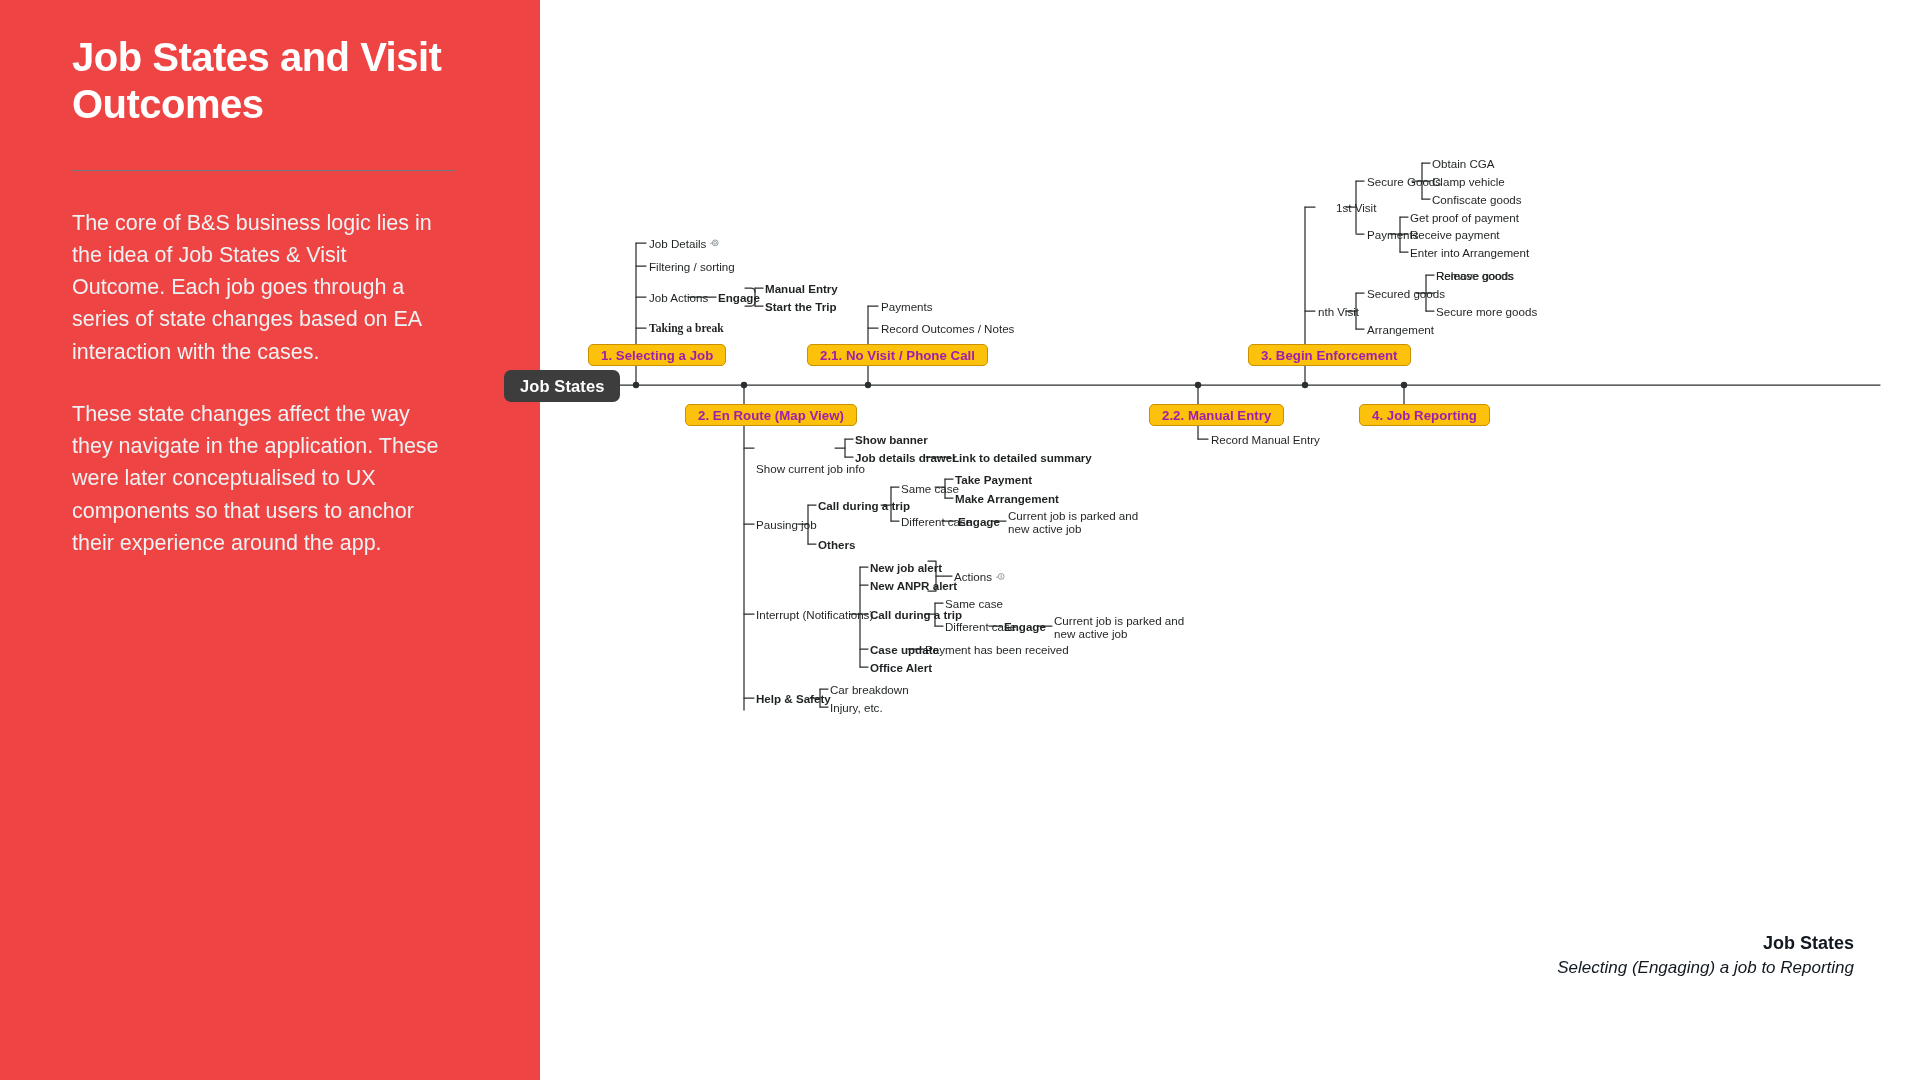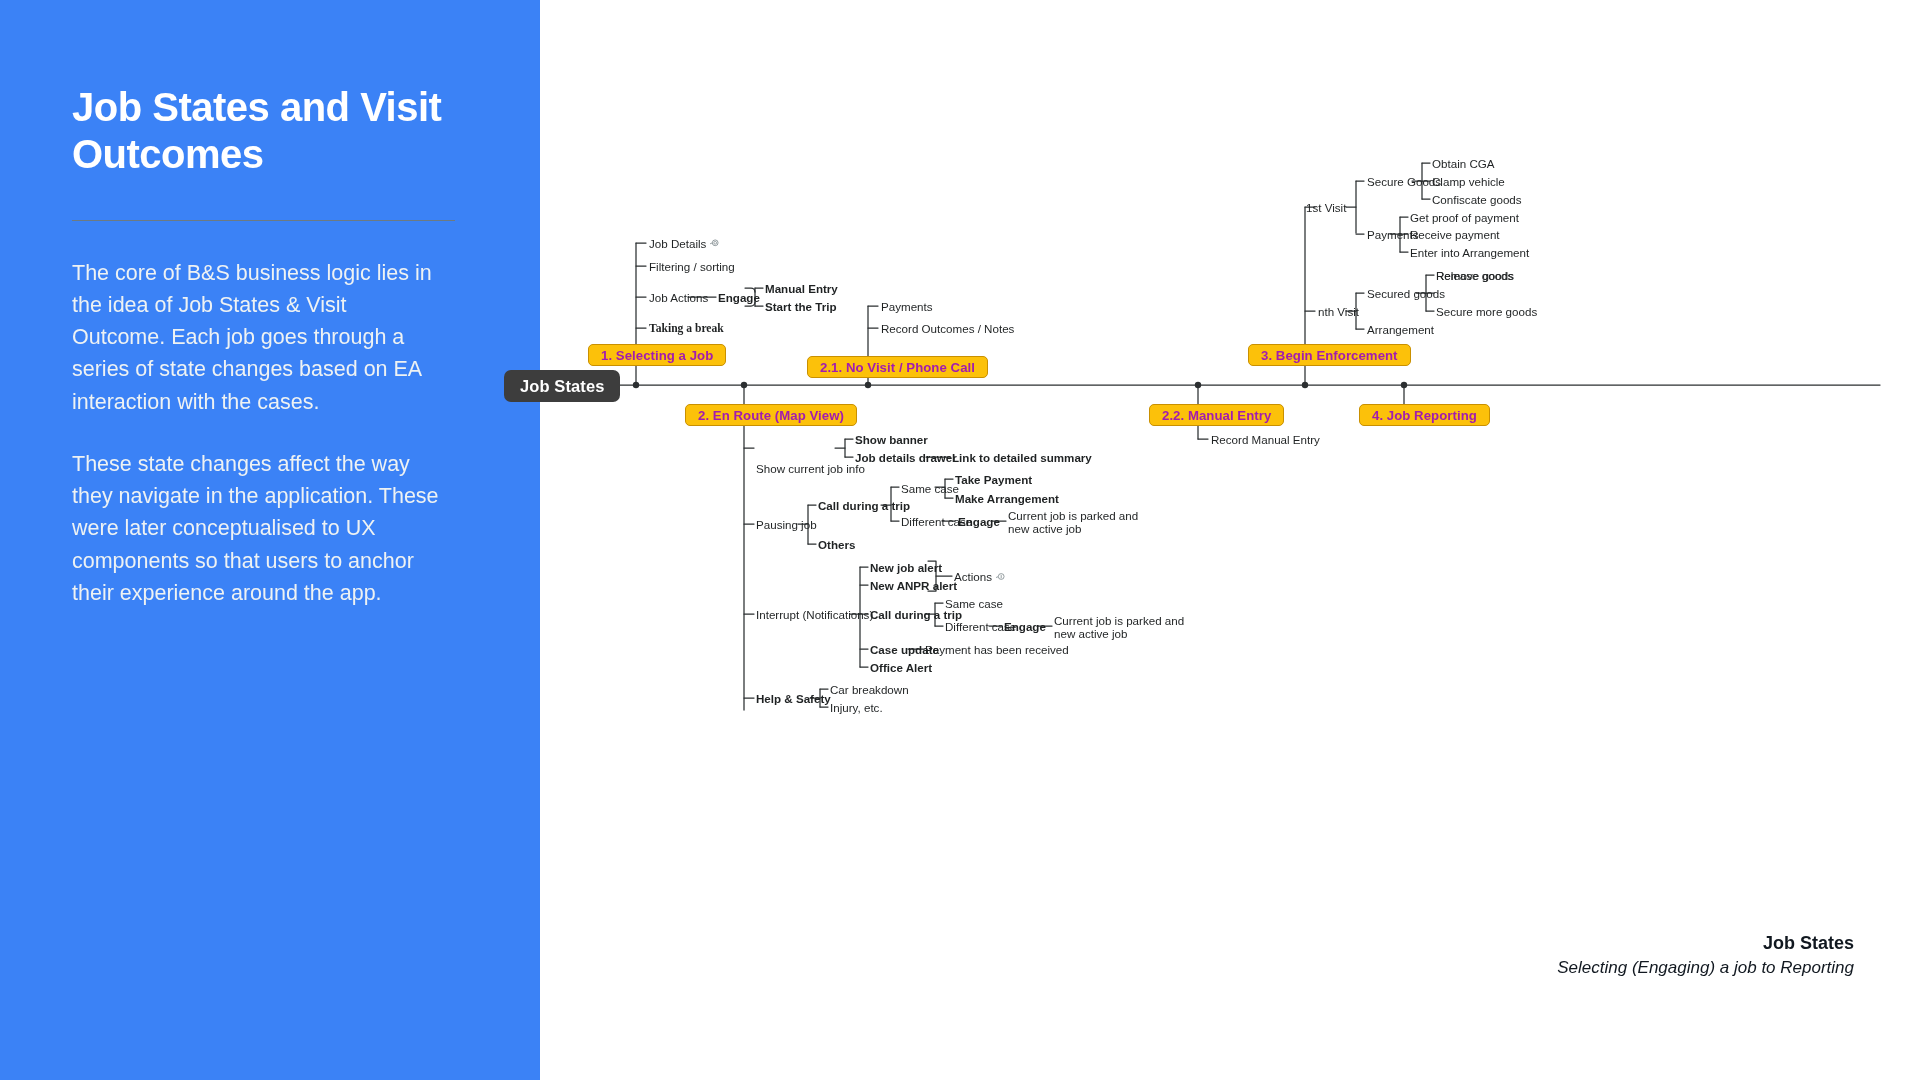--- a/index.html
+++ b/index.html
@@ -6,22 +6,22 @@
   html,body { width:1920px; height:1080px; overflow:hidden; }
   body {
     font-family:"Liberation Sans", sans-serif;
     background:#ffffff;
     position:relative;
   }
 
   
   #left-panel{
     position:absolute; left:0; top:0; width:540px; height:1080px;
-    background:#3b82f6;
-    padding:84px 72px 0 72px;
+    background:#ef4444;
+    padding:34px 72px 0 72px;
   }
   #page-title{
     color:#ffffff;
     font-size:40px;
     line-height:1.17;
     font-weight:bold;
     letter-spacing:-0.5px;
   }
   #title-rule{
     margin:42px 0 0 0;
@@ -247,21 +247,21 @@
   </div>
 
   <div class="node state" style="left:48px; top:344px;">
     <span>1. Selecting a Job</span>
   </div>
 
   <div class="node state" style="left:145px; top:404px;">
     <span>2. En Route (Map View)</span>
   </div>
 
-  <div class="node state" style="left:267px; top:356px;">
+  <div class="node state" style="left:267px; top:344px;">
     <span>2.1. No Visit / Phone Call</span>
   </div>
 
   <div class="node state" style="left:609px; top:404px;">
     <span>2.2. Manual Entry</span>
   </div>
 
   <div class="node state" style="left:708px; top:344px;">
     <span>3. Begin Enforcement</span>
   </div>
@@ -282,21 +282,21 @@
   <div class="lbl b" style="left:178px; top:291px;">Engage</div>
   <div class="lbl b" style="left:225px; top:282px;">Manual Entry</div>
   <div class="lbl b" style="left:225px; top:300px;">Start the Trip</div>
   <div class="lbl b" style="left:109px; top:322px;font-family:Liberation Serif, serif;">Taking a break</div>
 
   <div class="lbl" style="left:341px; top:300px;">Payments</div>
   <div class="lbl" style="left:341px; top:322px;">Record Outcomes / Notes</div>
 
   <div class="lbl" style="left:671px; top:433px;">Record Manual Entry</div>
 
-  <div class="lbl" style="left:766px; top:201px;">1st Visit</div>
+  <div class="lbl" style="left:796px; top:201px;">1st Visit</div>
   <div class="lbl" style="left:827px; top:175px;">Secure Goods</div>
   <div class="lbl" style="left:892px; top:157px;">Obtain CGA</div>
   <div class="lbl" style="left:892px; top:175px;">Clamp vehicle</div>
   <div class="lbl" style="left:892px; top:193px;">Confiscate goods</div>
   <div class="lbl" style="left:827px; top:228px;">Payments</div>
   <div class="lbl" style="left:870px; top:211px;">Get proof of payment</div>
   <div class="lbl" style="left:870px; top:228px;">Receive payment</div>
   <div class="lbl" style="left:870px; top:246px;">Enter into Arrangement</div>
 
   <div class="lbl" style="left:778px; top:305px;">nth Visit</div>

